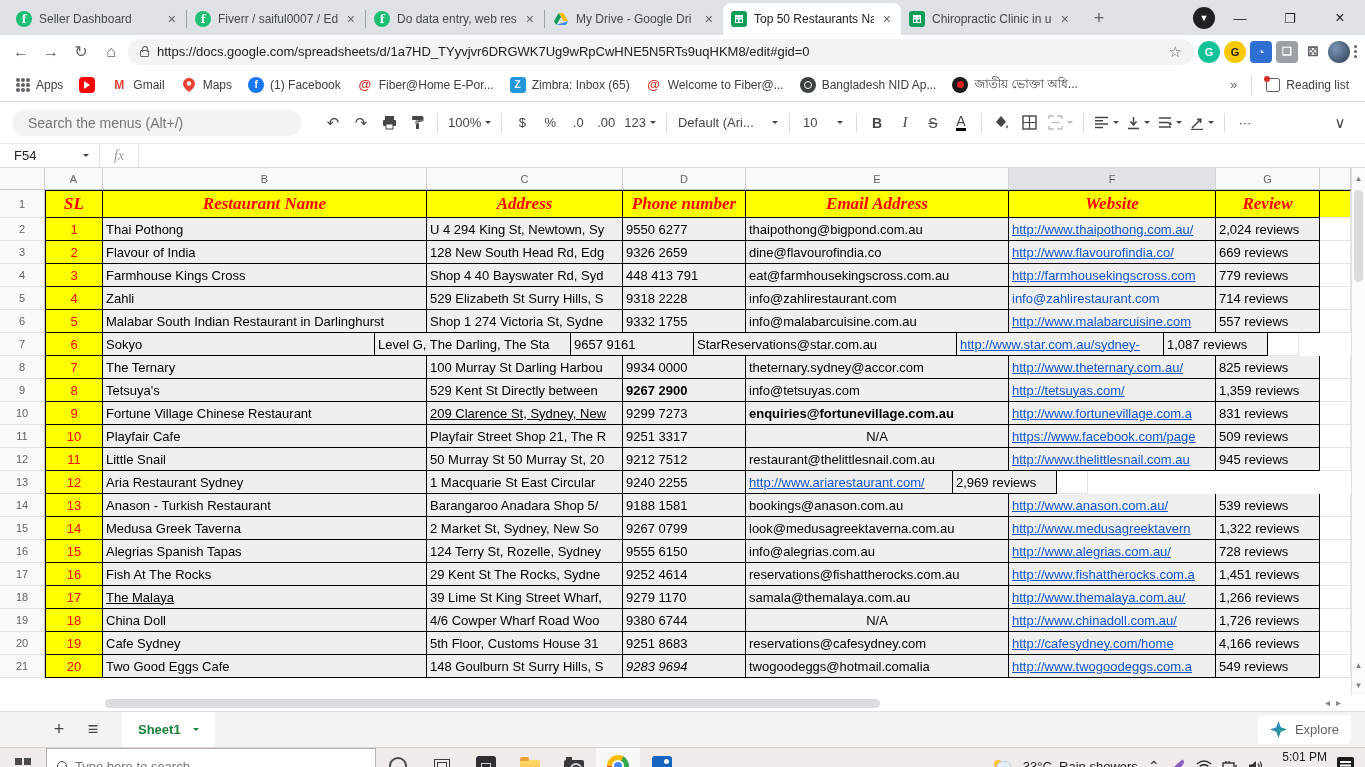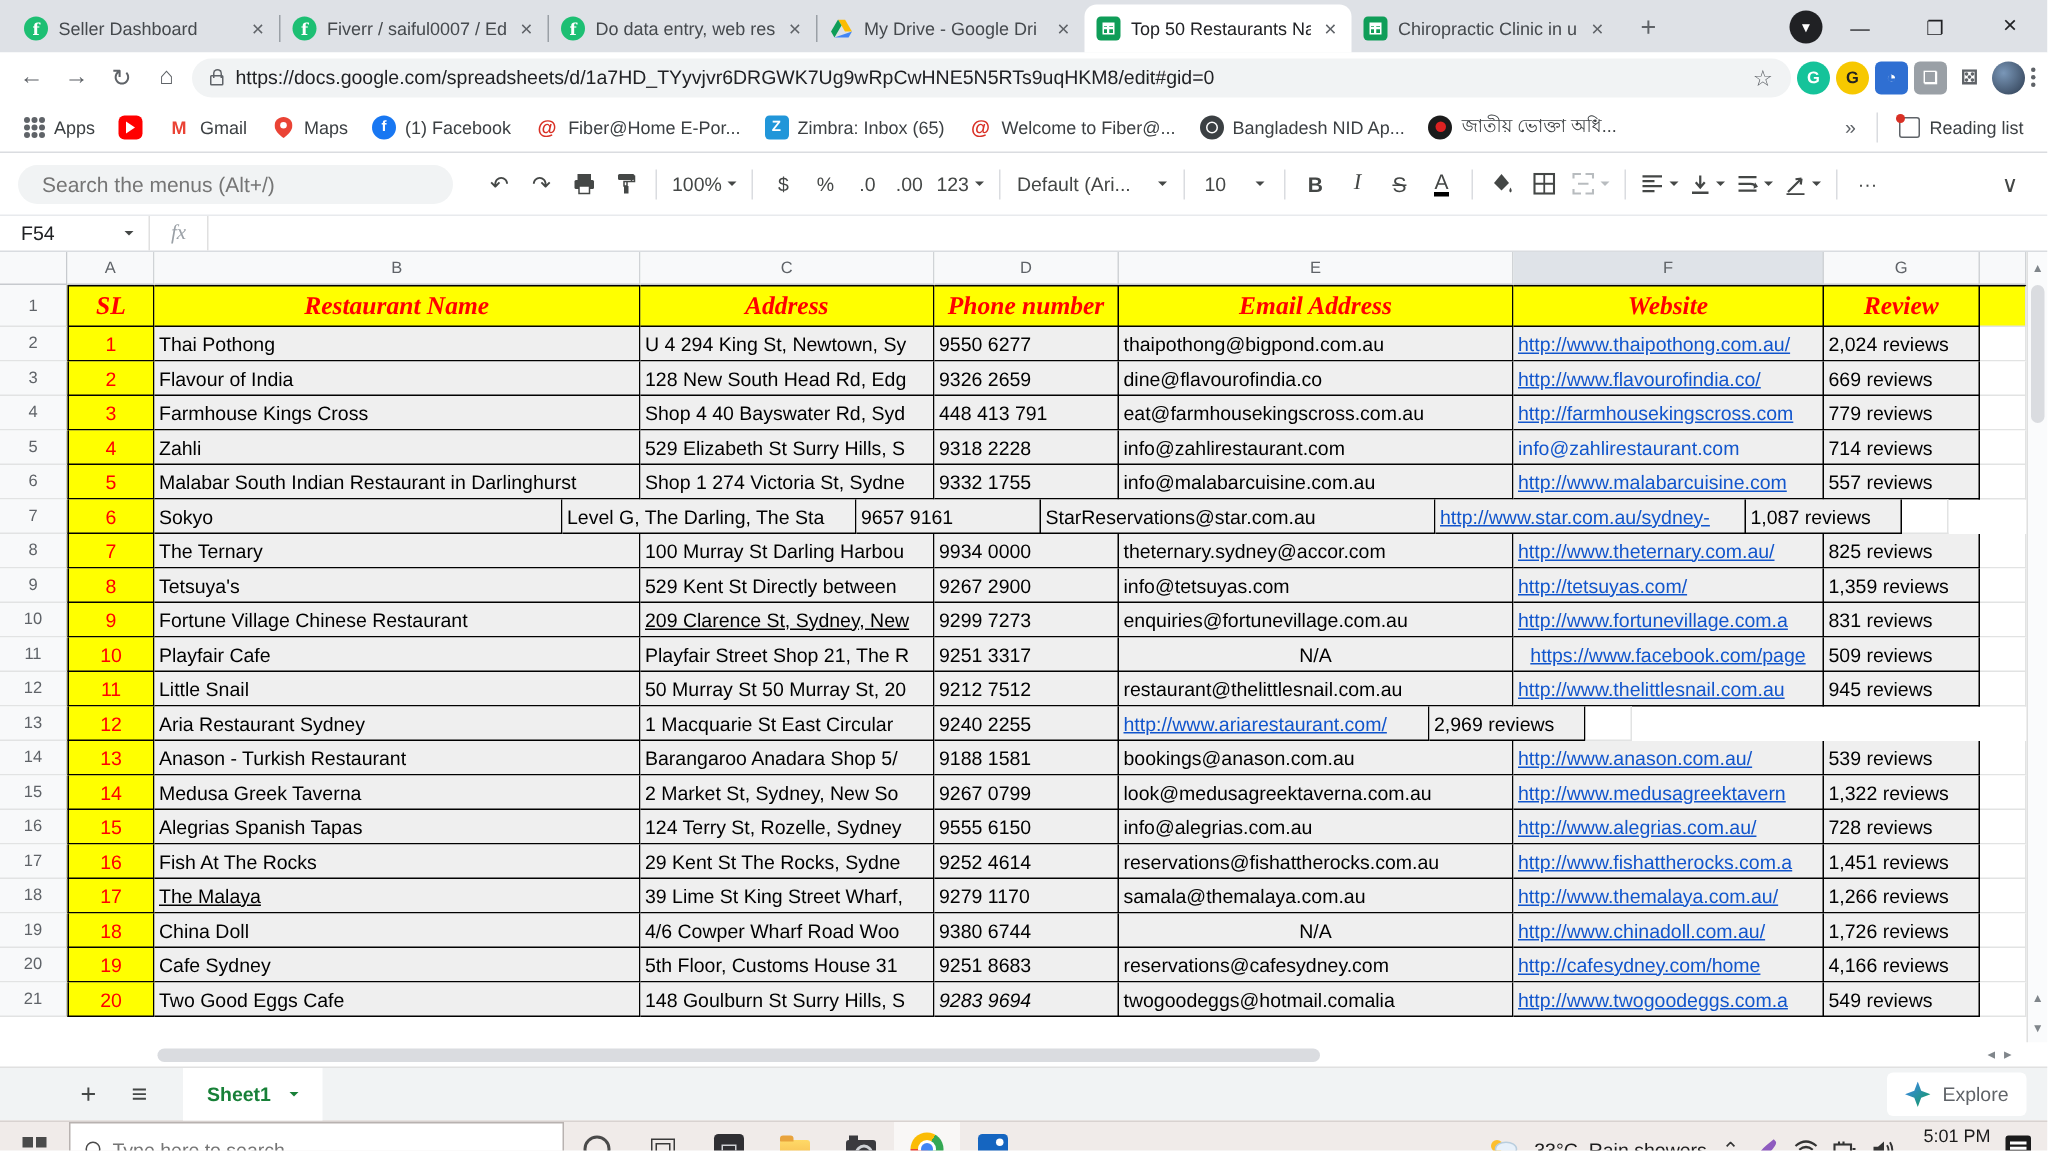--- a/index.html
+++ b/index.html
@@ -548,49 +548,49 @@
           <span class="link u">http://www.theternary.com.au/</span>
         </div>
         <div class="cell" style="width: 104px;">825 reviews</div>
         <div class="cell hstub"></div>
       </div>
       <div class="grid-row">
         <div class="rownum">9</div>
         <div class="cell sl first" style="width: 58px;">8</div>
         <div class="cell" style="width: 324px;">Tetsuya's</div>
         <div class="cell" style="width: 196px;">529 Kent St Directly between</div>
-        <div class="cell" style="width: 123px;">9267 2900</div>
+        <div class="cell" style="width: 123px; font-weight: bold;">9267 2900</div>
         <div class="cell" style="width: 263px;">info@tetsuyas.com</div>
         <div class="cell" style="width: 207px;">
           <span class="link u">http://tetsuyas.com/</span>
         </div>
         <div class="cell" style="width: 104px;">1,359 reviews</div>
         <div class="cell hstub"></div>
       </div>
       <div class="grid-row">
         <div class="rownum">10</div>
         <div class="cell sl first" style="width: 58px;">9</div>
         <div class="cell" style="width: 324px;">Fortune Village Chinese Restaurant</div>
         <div class="cell" style="width: 196px; text-decoration: underline;">209 Clarence St, Sydney, New</div>
         <div class="cell" style="width: 123px;">9299 7273</div>
-        <div class="cell" style="width: 263px;">enquiries@fortunevillage.com.au</div>
+        <div class="cell" style="width: 263px; font-weight: bold;">enquiries@fortunevillage.com.au</div>
         <div class="cell" style="width: 207px;">
           <span class="link u">http://www.fortunevillage.com.a</span>
         </div>
         <div class="cell" style="width: 104px;">831 reviews</div>
         <div class="cell hstub"></div>
       </div>
       <div class="grid-row">
         <div class="rownum">11</div>
         <div class="cell sl first" style="width: 58px;">10</div>
         <div class="cell" style="width: 324px;">Playfair Cafe</div>
         <div class="cell" style="width: 196px;">Playfair Street Shop 21, The R</div>
         <div class="cell" style="width: 123px;">9251 3317</div>
         <div class="cell center" style="width: 263px;">N/A</div>
-        <div class="cell" style="width: 207px; justify-content: center;">
+        <div class="cell" style="width: 207px;">
           <span class="link u">https://www.facebook.com/page</span>
         </div>
         <div class="cell" style="width: 104px; text-align: right;">509 reviews</div>
         <div class="cell hstub"></div>
       </div>
       <div class="grid-row">
         <div class="rownum">12</div>
         <div class="cell sl first" style="width: 58px;">11</div>
         <div class="cell" style="width: 324px;">Little Snail</div>
         <div class="cell" style="width: 196px;">50 Murray St 50 Murray St, 20</div>

